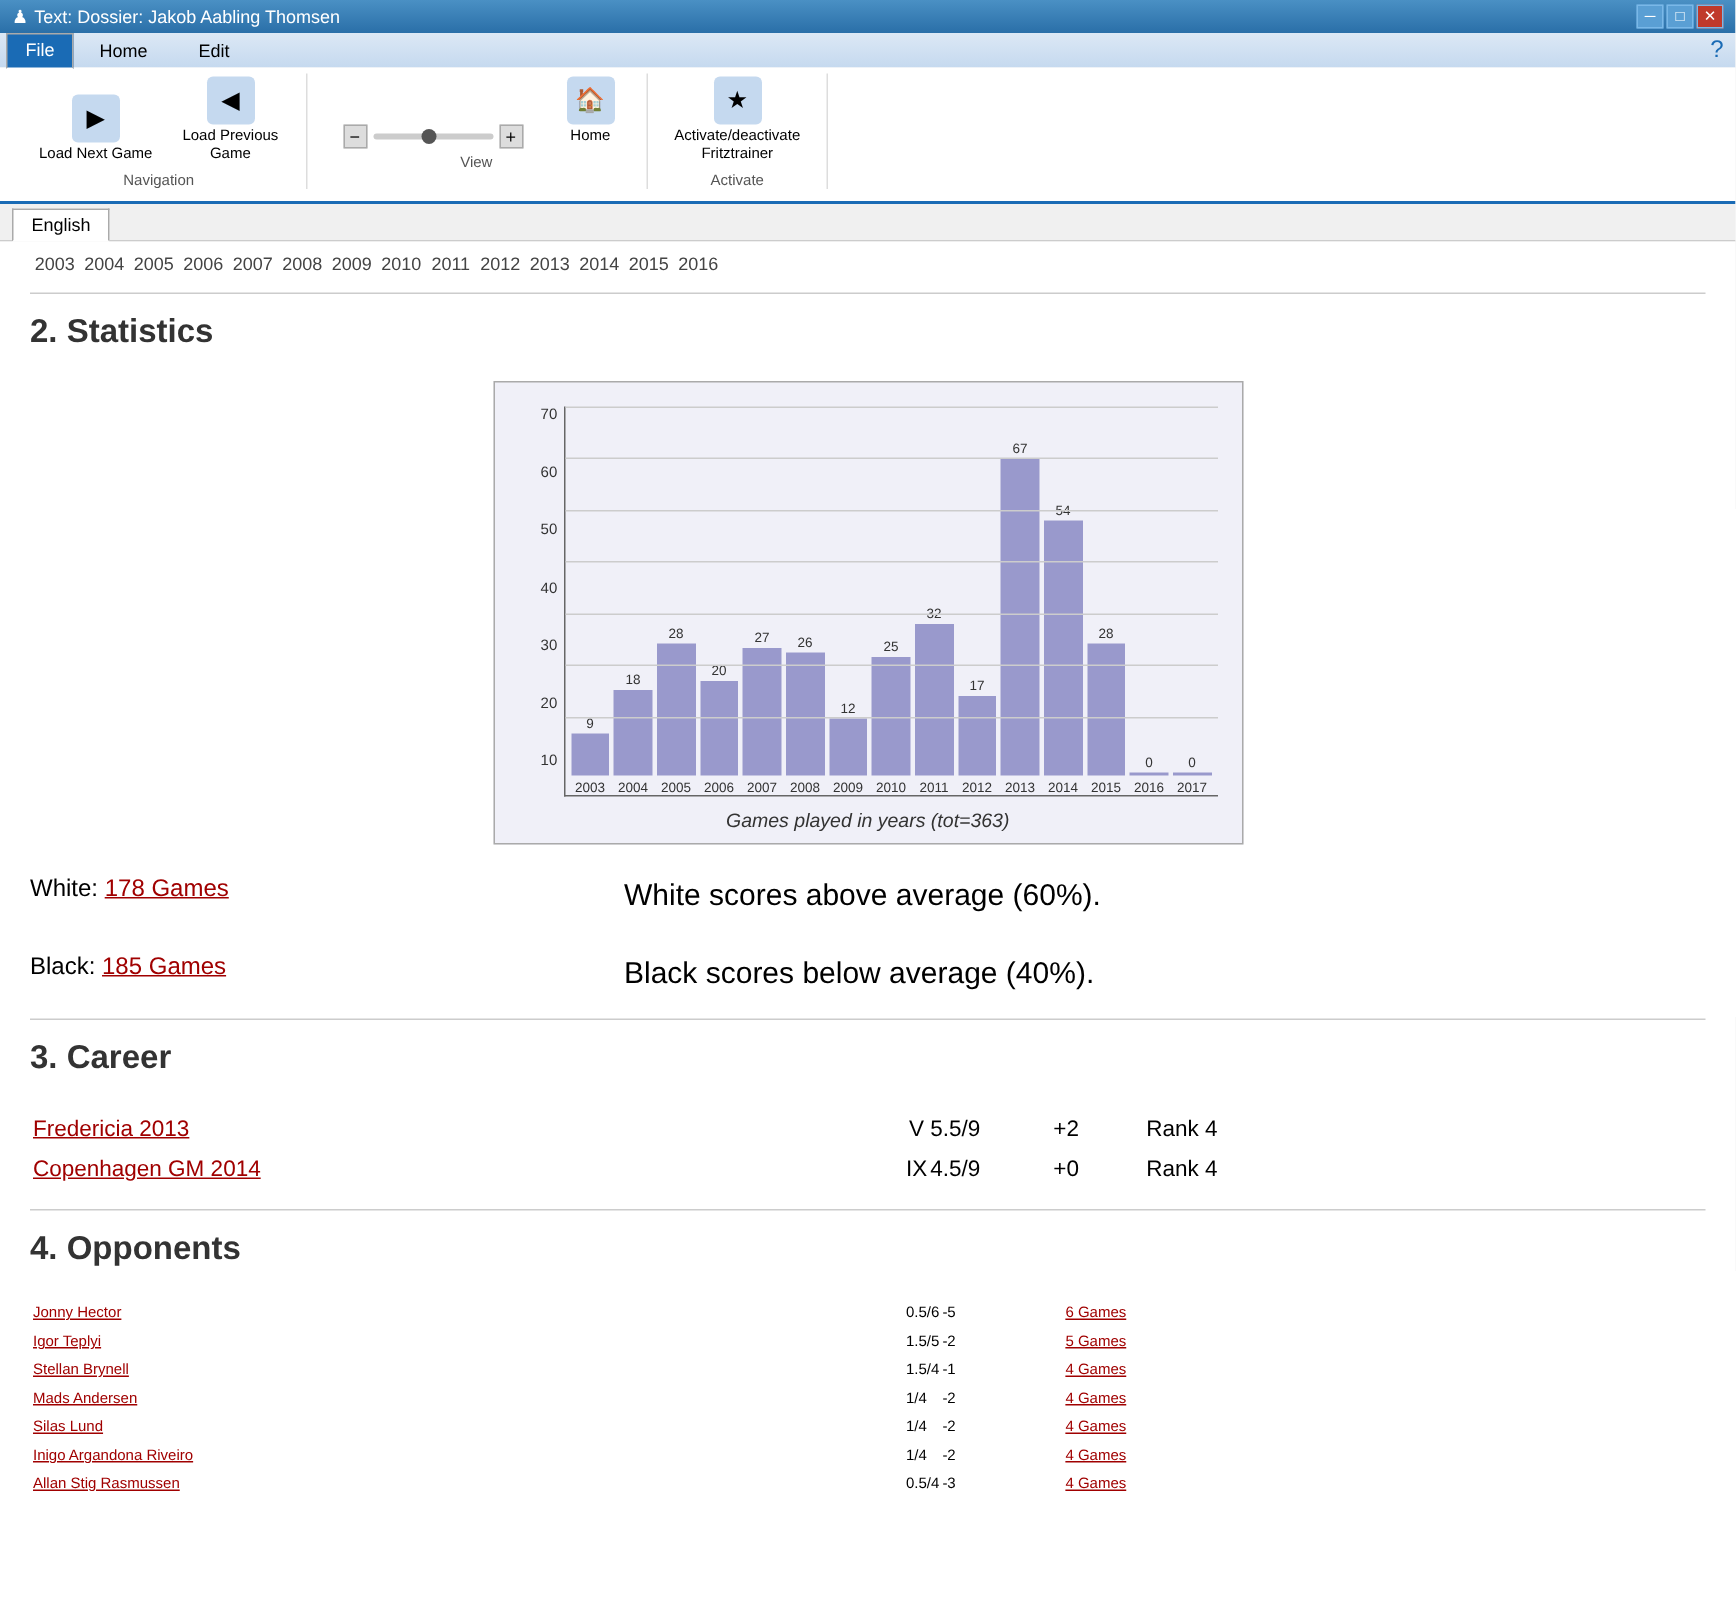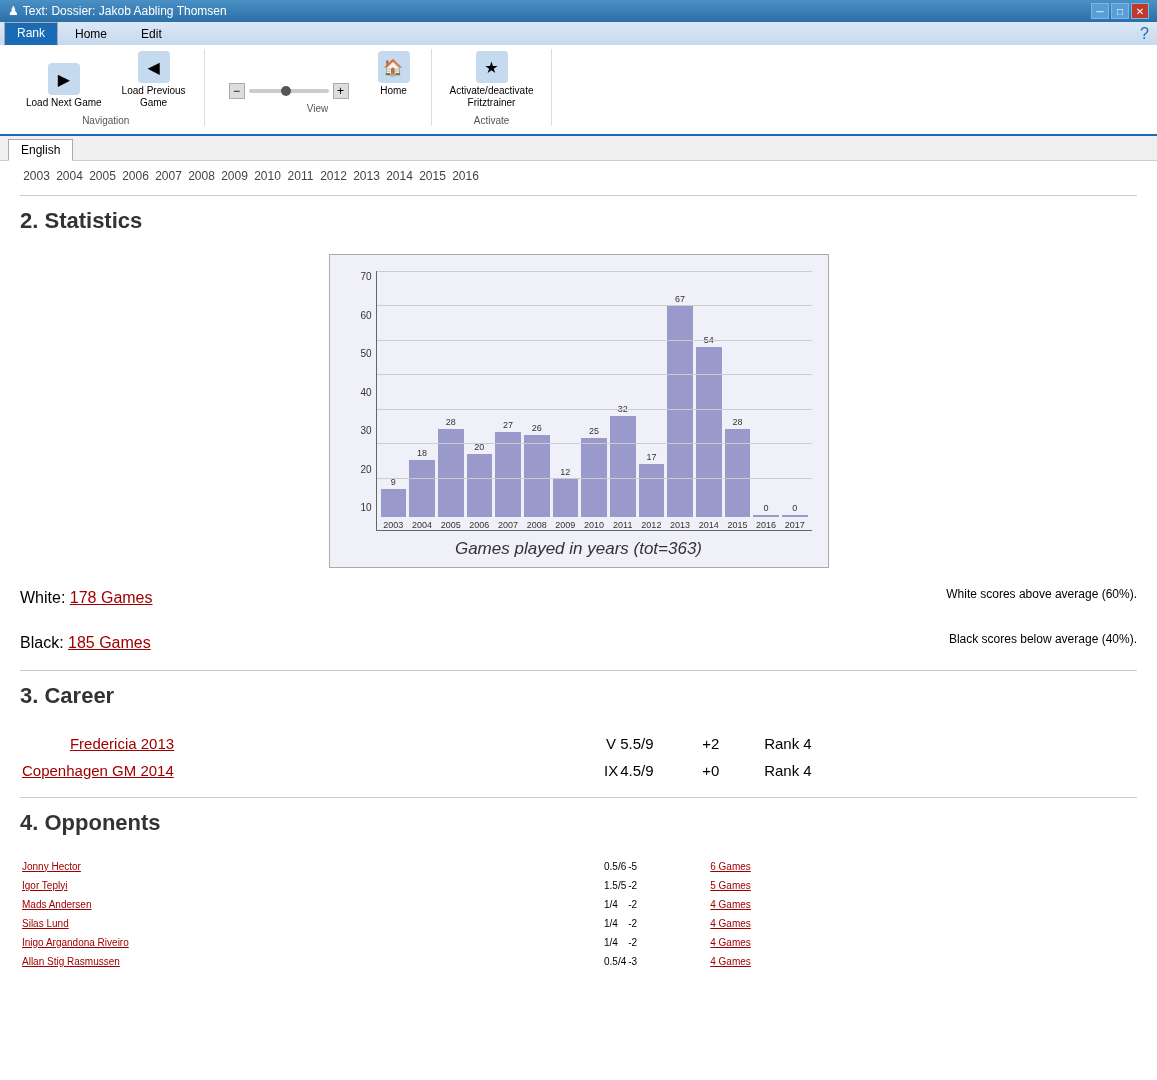--- a/index.html
+++ b/index.html
@@ -161,35 +161,35 @@
     .y-label { font-size: 10px; text-align: right; padding-right: 4px; color: #333; }
     .bar-col {
       display: flex;
       flex-direction: column;
       align-items: center;
       flex: 1;
     }
     .bar-value { font-size: 9px; margin-bottom: 2px; color: #333; }
     .bar { background: #9999cc; width: 100%; min-width: 18px; }
     .bar-label { font-size: 9px; margin-top: 3px; color: #333; }
-    .chart-caption { text-align: center; font-style: italic; font-size: 17px; margin-top: 8px; color: #333; }
+    .chart-caption { text-align: center; font-style: italic; font-size: 13px; margin-top: 8px; color: #333; }
     .stats-link { color: #a00000; text-decoration: underline; cursor: pointer; }
 
     
     .separator { border: none; border-top: 1px solid #ccc; margin: 12px 0; }
 
     
     .stats-two-col {
       display: grid;
       grid-template-columns: 380px 1fr;
       margin: 12px 0;
       gap: 16px;
     }
     .stats-item { font-size: 16px; line-height: 1.8; }
-    .stats-right { font-size: 12px; line-height: 1.8; text-align: right; }
+    .stats-right { font-size: 20px; line-height: 1.8; }
 
     .career-table { width: 100%; }
     .career-table td { padding: 4px 0; font-size: 15px; }
     .td-link { color: #a00000; text-decoration: underline; cursor: pointer; }
     .td-roman { text-align: center; }
     .td-score { }
     .td-diff { }
     .td-rank { }
 
     .opp-table { width: 100%; }
@@ -204,21 +204,21 @@
     <span>Text: Dossier: Jakob Aabling Thomsen</span>
   </div>
   <div class="title-bar-controls">
     <div class="title-btn">─</div>
     <div class="title-btn">□</div>
     <div class="title-btn close">✕</div>
   </div>
 </div>
 
 <div class="ribbon-tabs">
-  <div class="ribbon-tab file active">Rank</div>
+  <div class="ribbon-tab file active">File</div>
   <div class="ribbon-tab">Home</div>
   <div class="ribbon-tab">Edit</div>
   <div style="flex:1; display:flex; justify-content:flex-end; align-items:center; padding-right:8px;">
     <span style="color:#1a6bb5; font-size:16px; cursor:pointer;">?</span>
   </div>
 </div>
 
 <div class="ribbon-content">
 
   <div class="ribbon-group">
@@ -421,21 +421,21 @@
     </div>
     <div class="stats-right">Black scores below average (40%).</div>
   </div>
 
   <hr class="separator">
   <div class="section-title">3. Career</div>
 
   <table class="career-table">
     <tbody>
       <tr>
-        <td class="td-link" style="width:200px;text-align:center;">Fredericia 2013</td>
+        <td class="td-link" style="width:200px;">Fredericia 2013</td>
         <td class="td-roman" style="width:60px; padding-left: 380px;">V</td>
         <td class="td-score" style="width:80px;">5.5/9</td>
         <td class="td-diff" style="width:60px;">+2</td>
         <td class="td-rank">Rank 4</td>
       </tr>
       <tr>
         <td class="td-link" style="width:200px;">Copenhagen GM 2014</td>
         <td class="td-roman" style="padding-left: 380px;">IX</td>
         <td class="td-score">4.5/9</td>
         <td class="td-diff">+0</td>
@@ -456,20 +456,26 @@
       <td style="width:80px;">-5</td>
       <td><span style="color:#a00000;text-decoration:underline;cursor:pointer;">6 Games</span></td>
     </tr>
         <tr>
       <td style="width:400px;"><span style="color:#a00000;text-decoration:underline;cursor:pointer;">Igor Teplyi</span></td>
       <td style="width:100px; padding-left:180px;">1.5/5</td>
       <td style="width:80px;">-2</td>
       <td><span style="color:#a00000;text-decoration:underline;cursor:pointer;">5 Games</span></td>
     </tr>
         <tr>
+      <td style="width:400px;"><span style="color:#a00000;text-decoration:underline;cursor:pointer;">Stellan Brynell</span></td>
+      <td style="width:100px; padding-left:180px;">1.5/4</td>
+      <td style="width:80px;">-1</td>
+      <td><span style="color:#a00000;text-decoration:underline;cursor:pointer;">4 Games</span></td>
+    </tr>
+        <tr>
       <td style="width:400px;"><span style="color:#a00000;text-decoration:underline;cursor:pointer;">Mads Andersen</span></td>
       <td style="width:100px; padding-left:180px;">1/4</td>
       <td style="width:80px;">-2</td>
       <td><span style="color:#a00000;text-decoration:underline;cursor:pointer;">4 Games</span></td>
     </tr>
         <tr>
       <td style="width:400px;"><span style="color:#a00000;text-decoration:underline;cursor:pointer;">Silas Lund</span></td>
       <td style="width:100px; padding-left:180px;">1/4</td>
       <td style="width:80px;">-2</td>
       <td><span style="color:#a00000;text-decoration:underline;cursor:pointer;">4 Games</span></td>

